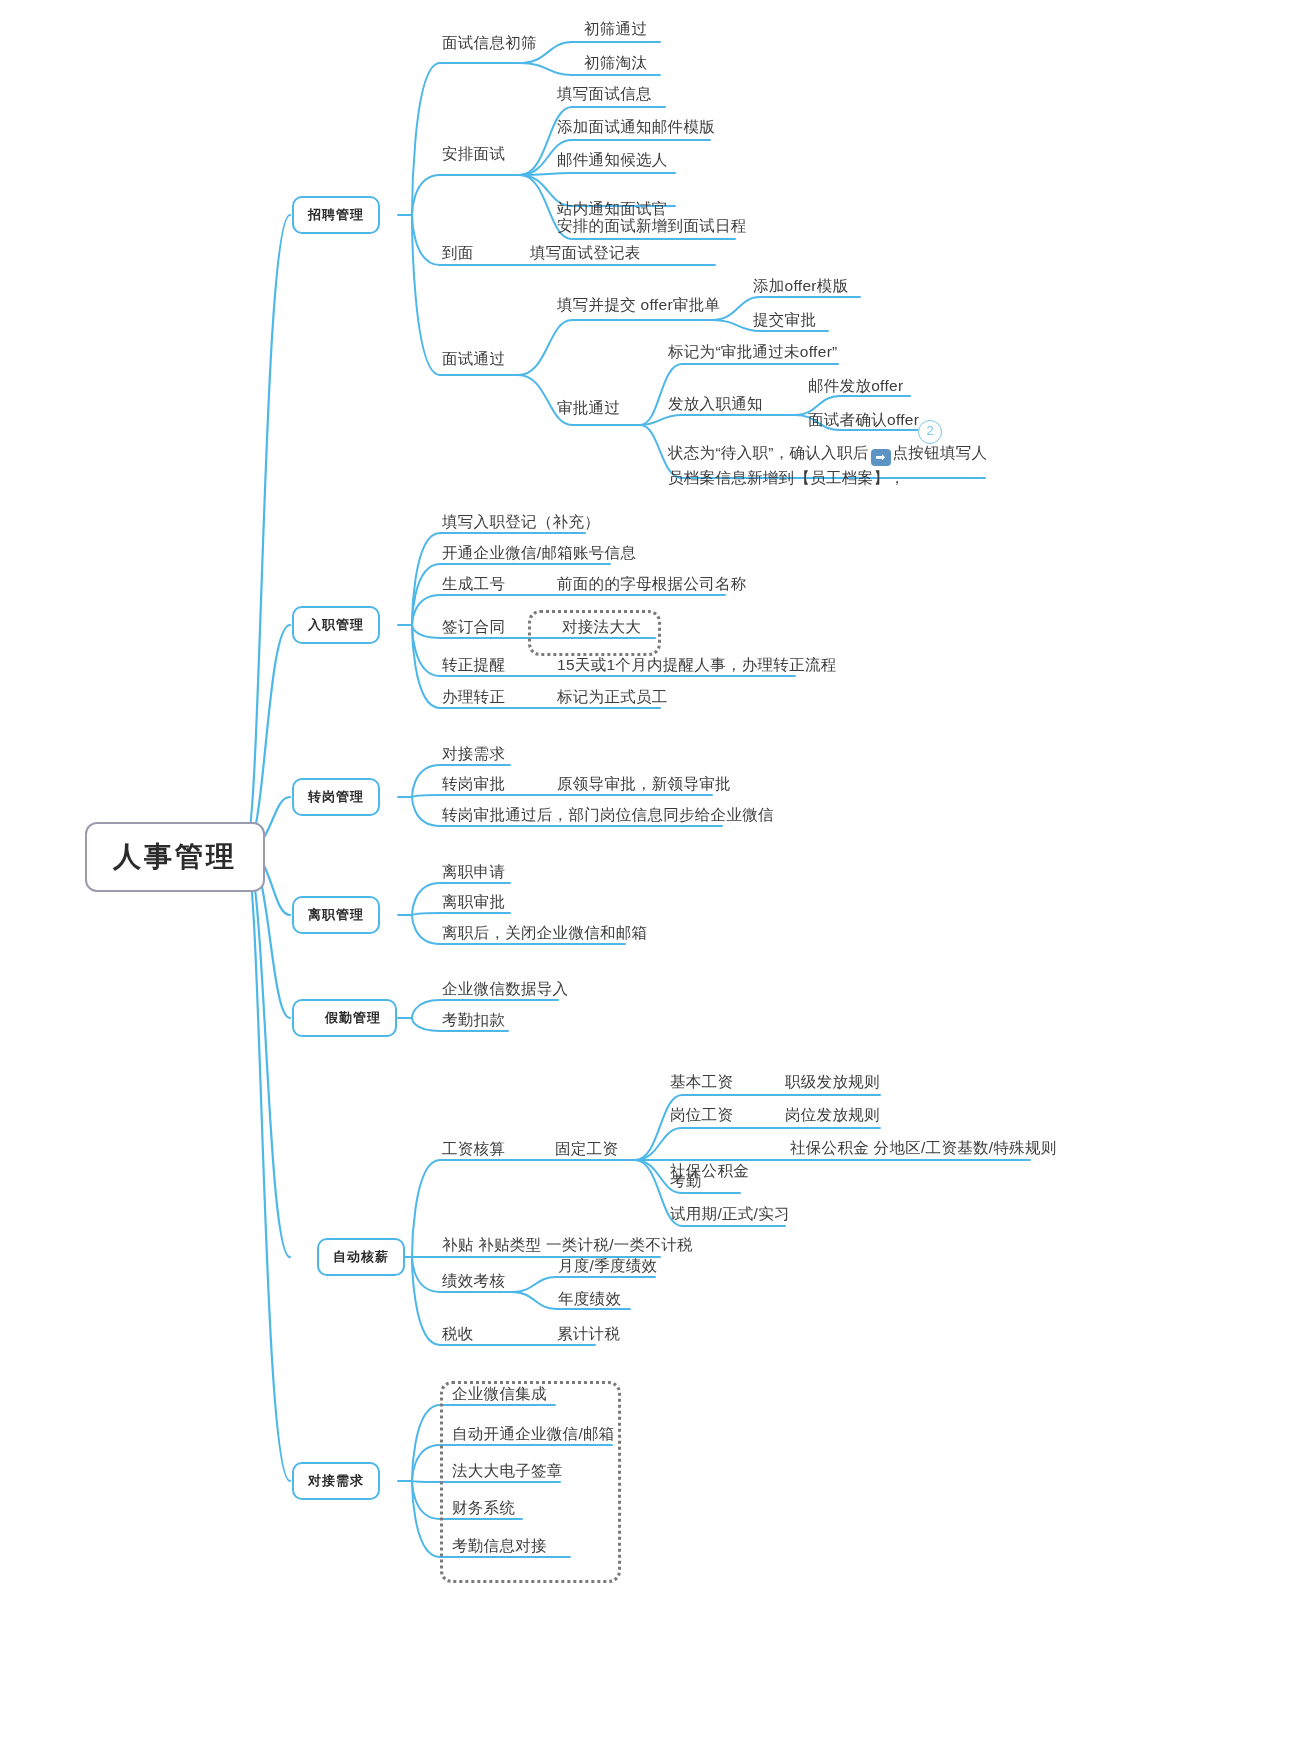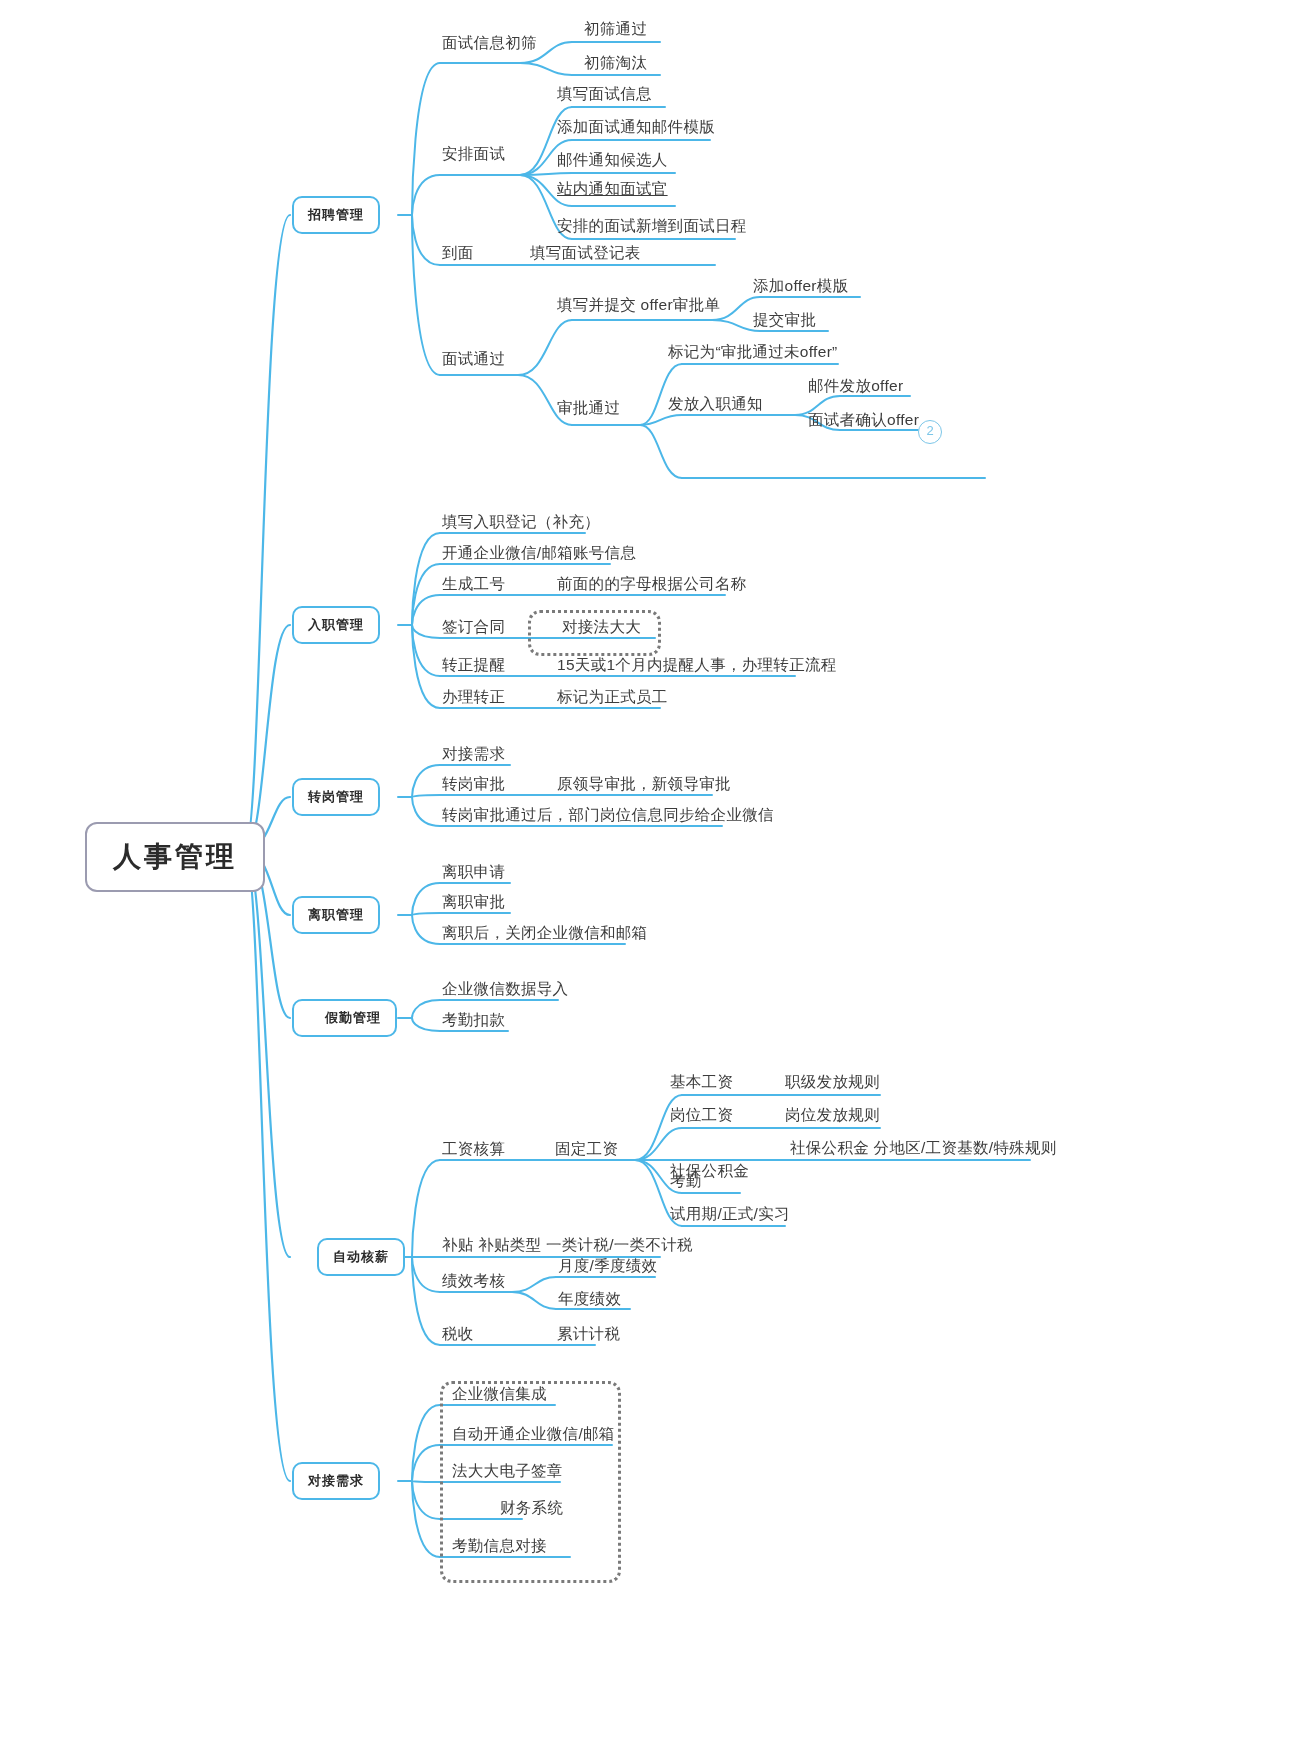--- a/index.html
+++ b/index.html
@@ -212,39 +212,40 @@
   <div class="node l1" style="left:292px;top:1462px;">对接需求</div>
 
   <div class="node lbl" style="left:442px;top:32px;">面试信息初筛</div>
   <div class="node lbl" style="left:584px;top:18px;">初筛通过</div>
   <div class="node lbl" style="left:584px;top:52px;">初筛淘汰</div>
 
   <div class="node lbl" style="left:442px;top:143px;">安排面试</div>
   <div class="node lbl" style="left:557px;top:83px;">填写面试信息</div>
   <div class="node lbl" style="left:557px;top:116px;">添加面试通知邮件模版</div>
   <div class="node lbl" style="left:557px;top:149px;">邮件通知候选人</div>
-  <div class="node lbl" style="left:557px;top:178px;text-decoration:underline;">站内通知面试官</div>
+  <div class="node lbl" style="left:557px;top:198px;">站内通知面试官</div>
   <div class="node lbl" style="left:557px;top:215px;">安排的面试新增到面试日程</div>
 
   <div class="node lbl" style="left:442px;top:242px;">到面</div>
   <div class="node lbl" style="left:530px;top:242px;">填写面试登记表</div>
 
   <div class="node lbl" style="left:442px;top:348px;">面试通过</div>
 
   <div class="node lbl" style="left:557px;top:294px;">填写并提交 offer审批单</div>
   <div class="node lbl" style="left:753px;top:275px;">添加offer模版</div>
   <div class="node lbl" style="left:753px;top:309px;">提交审批</div>
 
   <div class="node lbl" style="left:557px;top:397px;">审批通过</div>
   <div class="node lbl" style="left:668px;top:341px;">标记为“审批通过未offer”</div>
   <div class="node lbl" style="left:668px;top:393px;">发放入职通知</div>
   <div class="node lbl" style="left:808px;top:375px;">邮件发放offer</div>
   <div class="node lbl" style="left:808px;top:409px;">面试者确认offer</div>
   <div class="badge" style="left:918px;top:420px;">2</div>
 
+  <div class="node lbl multiline" style="left:668px;top:441px;"><span>状态为“待入职”，确认入职后</span><span class="arrow-icon">➡</span><span>点按钮填写人员档</span><span>案信息新增到【员工档案】，</span></div>
 
   <div class="node lbl" style="left:442px;top:511px;">填写入职登记（补充）</div>
   <div class="node lbl" style="left:442px;top:542px;">开通企业微信/邮箱账号信息</div>
   <div class="node lbl" style="left:442px;top:573px;">生成工号</div>
   <div class="node lbl" style="left:557px;top:573px;">前面的的字母根据公司名称</div>
   <div class="node lbl" style="left:442px;top:616px;">签订合同</div>
   <div class="dashed" style="left:528px;top:610px;width:127px;height:40px;"></div>
   <div class="node lbl" style="left:562px;top:616px;">对接法大大</div>
   <div class="node lbl" style="left:442px;top:654px;">转正提醒</div>
   <div class="node lbl" style="left:557px;top:654px;">15天或1个月内提醒人事，办理转正流程</div>
@@ -278,16 +279,16 @@
   <div class="node lbl" style="left:442px;top:1270px;">绩效考核</div>
   <div class="node lbl" style="left:558px;top:1255px;">月度/季度绩效</div>
   <div class="node lbl" style="left:558px;top:1288px;">年度绩效</div>
   <div class="node lbl" style="left:442px;top:1323px;">税收</div>
   <div class="node lbl" style="left:557px;top:1323px;">累计计税</div>
 
   <div class="dashed" style="left:440px;top:1381px;width:175px;height:196px;"></div>
   <div class="node lbl" style="left:452px;top:1383px;">企业微信集成</div>
   <div class="node lbl" style="left:452px;top:1423px;">自动开通企业微信/邮箱</div>
   <div class="node lbl" style="left:452px;top:1460px;">法大大电子签章</div>
-  <div class="node lbl" style="left:452px;top:1497px;margin-left:48px;">财务系统</div>
+  <div class="node lbl" style="left:452px;top:1497px;">财务系统</div>
   <div class="node lbl" style="left:452px;top:1535px;">考勤信息对接</div>
 
 </div>
 
 </body></html>

